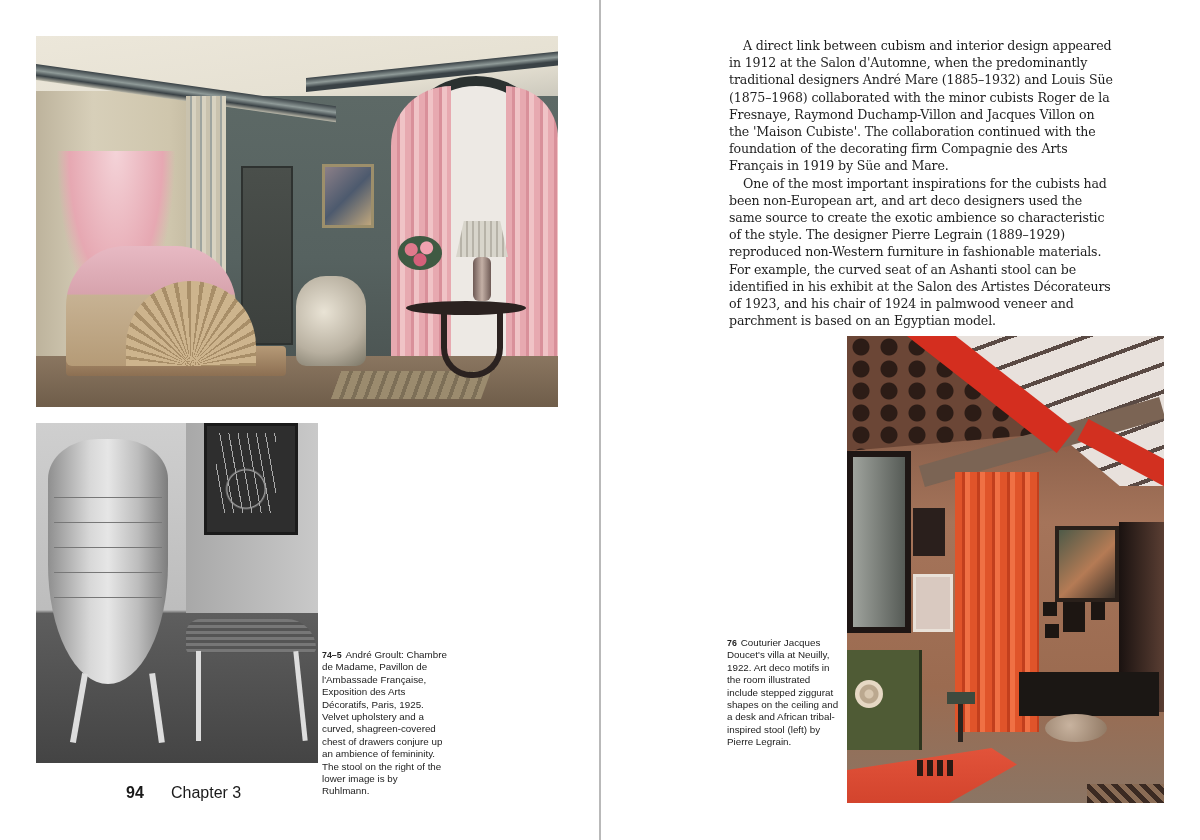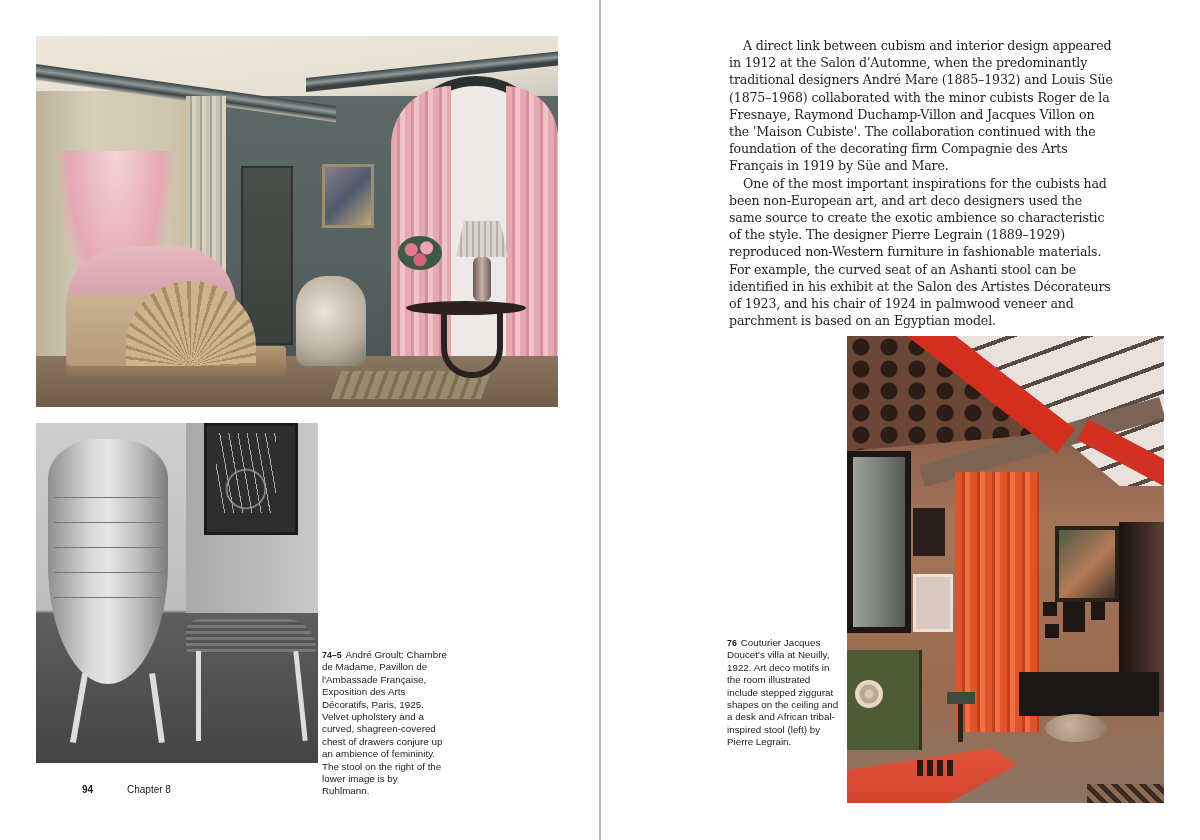--- a/index.html
+++ b/index.html
@@ -276,21 +276,21 @@
     position: absolute;
     font-family: "Liberation Sans", sans-serif;
     font-size: 9.8px; line-height: 12.4px; color: #222;
   }
   .caption .fig-no { font-weight: bold; font-size: 8.8px; margin-right: 4px; }
   #caption-74 { left: 322px; top: 624px; width: 125px; margin-top: 25px; }
   #caption-76 { left: 727px; top: 637px; width: 113px; }
 
   .folio {
     position: absolute; top: 784px;
-    font-family: "Liberation Sans", sans-serif; font-size: 10px; color: #1a1a1a;
+    font-family: "Liberation Sans", sans-serif; font-size: 16px; color: #1a1a1a; margin-left: 44px;
   }
   #page-number { left: 82px; font-weight: bold; }
   #running-head { left: 127px; }
 </style>
 </head>
 <body>
 
 <div class="page left">
 
   <div id="fig-bedroom" class="figure">
@@ -330,21 +330,21 @@
     <div class="stool"></div>
     <div class="stool-leg1"></div>
     <div class="stool-leg2"></div>
   </div>
 
   <div id="caption-74" class="caption">
     <span class="fig-no">74–5</span><span>André Groult: Chambre de Madame, Pavillon de l'Ambassade Française, Exposition des Arts Décoratifs, Paris, 1925. Velvet upholstery and a curved, shagreen-covered chest of drawers conjure up an ambience of femininity. The stool on the right of the lower image is by Ruhlmann.</span>
   </div>
 
   <span id="page-number" class="folio">94</span>
-  <span id="running-head" class="folio">Chapter 8</span>
+  <span id="running-head" class="folio">Chapter 3</span>
 </div>
 
 <div class="gutter"></div>
 
 <div class="page right" style="left:0;width:1091px;background:transparent;pointer-events:none;">
   <div class="body-text">
     <p>A direct link between cubism and interior design appeared in 1912 at the Salon d'Automne, when the predominantly traditional designers André Mare (1885–1932) and Louis Süe (1875–1968) collaborated with the minor cubists Roger de la Fresnaye, Raymond Duchamp-Villon and Jacques Villon on the 'Maison Cubiste'. The collaboration continued with the foundation of the decorating firm Compagnie des Arts Français in 1919 by Süe and Mare.</p>
     <p>One of the most important inspirations for the cubists had been non-European art, and art deco designers used the same source to create the exotic ambience so characteristic of the style. The designer Pierre Legrain (1889–1929) reproduced non-Western furniture in fashionable materials. For example, the curved seat of an Ashanti stool can be identified in his exhibit at the Salon des Artistes Décorateurs of 1923, and his chair of 1924 in palmwood veneer and parchment is based on an Egyptian model.</p>
   </div>
 

